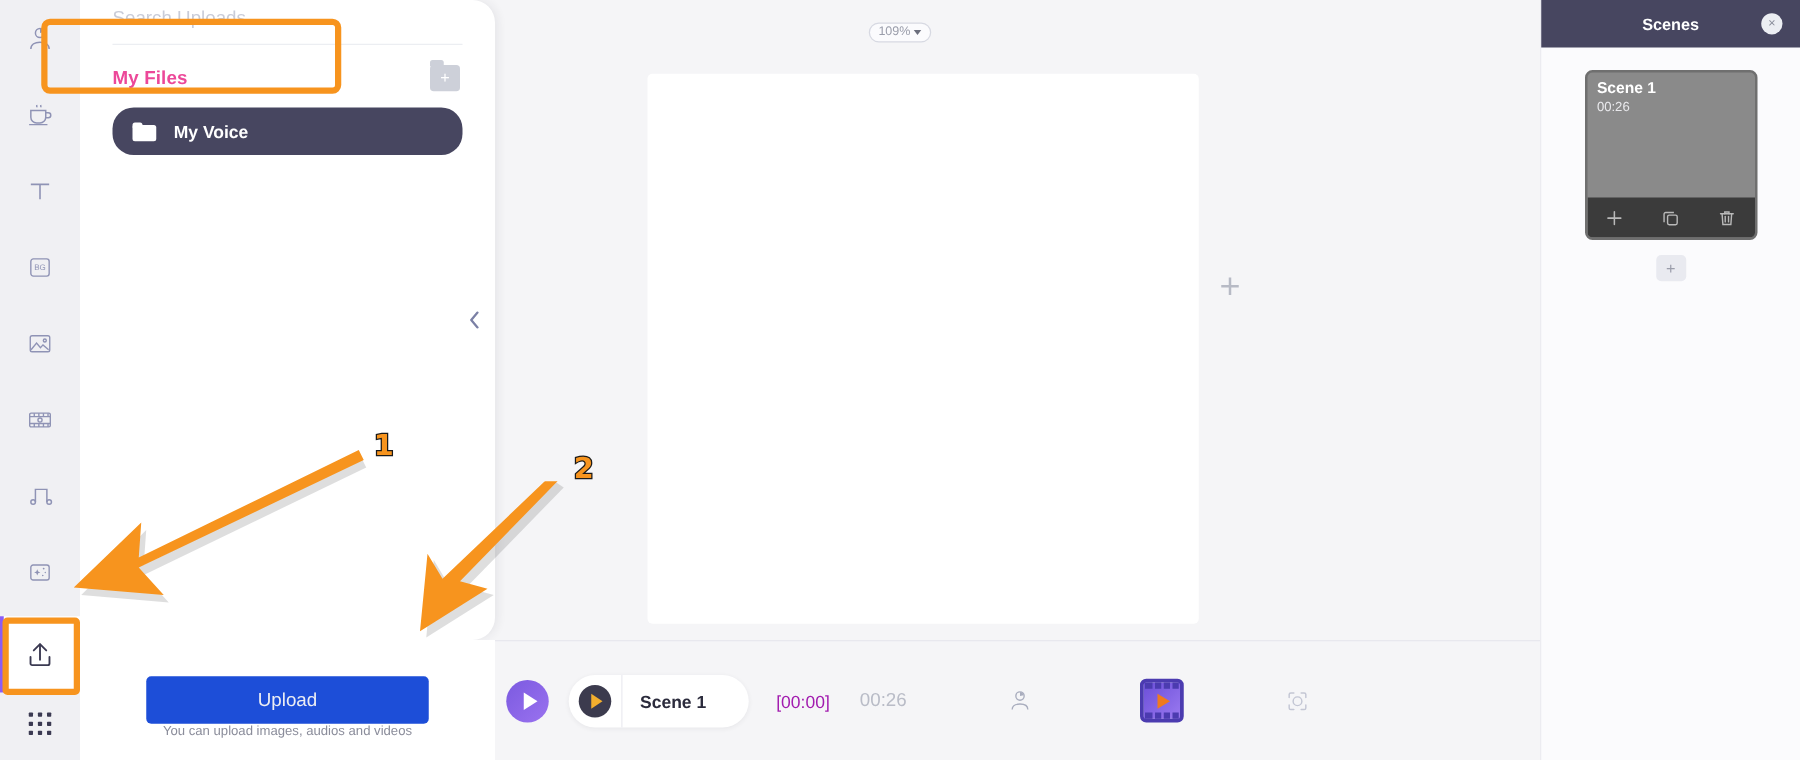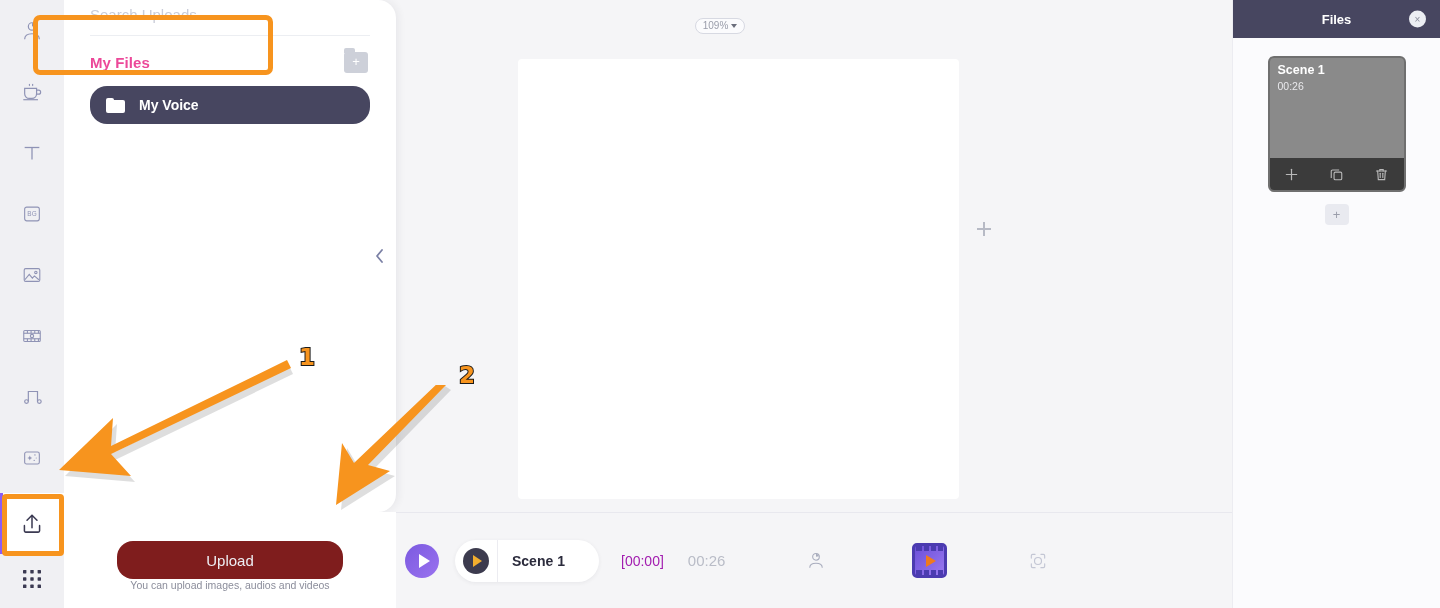--- a/index.html
+++ b/index.html
@@ -107,21 +107,21 @@
     z-index: 5;
   }
   .upload-hl {
     position: absolute; left: 33px; top: 15px;
     width: 240px; height: 60px;
     border: 5px solid #F7941E; border-radius: 7px;
     z-index: 9; pointer-events:none;
   }
   .upload-btn {
     width: 226px; height: 38px; margin-top: 11px;
-    background: #7f1d1d; border: none; border-radius: 16px;
+    background: #1d4ed8; border: none; border-radius: 4px;
     color: #edeef3; font-size: 15px; cursor: pointer;
     font-family: "Liberation Sans", sans-serif;
   }
   .upload-hint {
     margin-top: 0; font-size: 10.5px; color: #8b8d9b;
   }
 
   
   .stage {
     position: absolute; left: 396px; top: 0;
@@ -457,21 +457,21 @@
         <path d="M4 8.5V5.6a1.6 1.6 0 0 1 1.6-1.6H8.5"></path>
         <path d="M15.5 4h2.9A1.6 1.6 0 0 1 20 5.6v2.9"></path>
         <path d="M20 15.5v2.9a1.6 1.6 0 0 1-1.6 1.6h-2.9"></path>
         <path d="M8.5 20H5.6A1.6 1.6 0 0 1 4 18.4v-2.9"></path>
       </svg>
     </div>
   </div>
 
   <div class="scenes">
     <div class="scenes-head">
-      <div class="scenes-title">Files</div>
+      <div class="scenes-title">Scenes</div>
       <div class="scenes-close">×</div>
     </div>
 
     <div class="scene-card">
       <div class="scene-name">Scene 1</div>
       <div class="scene-dur">00:26</div>
       <div class="scene-tools">
         <div class="st">
           <svg width="15" height="15" viewBox="0 0 16 16" stroke="#b9b9b9" stroke-width="1.3" stroke-linecap="round">
             <line x1="8" y1="2.5" x2="8" y2="13.5"></line>

